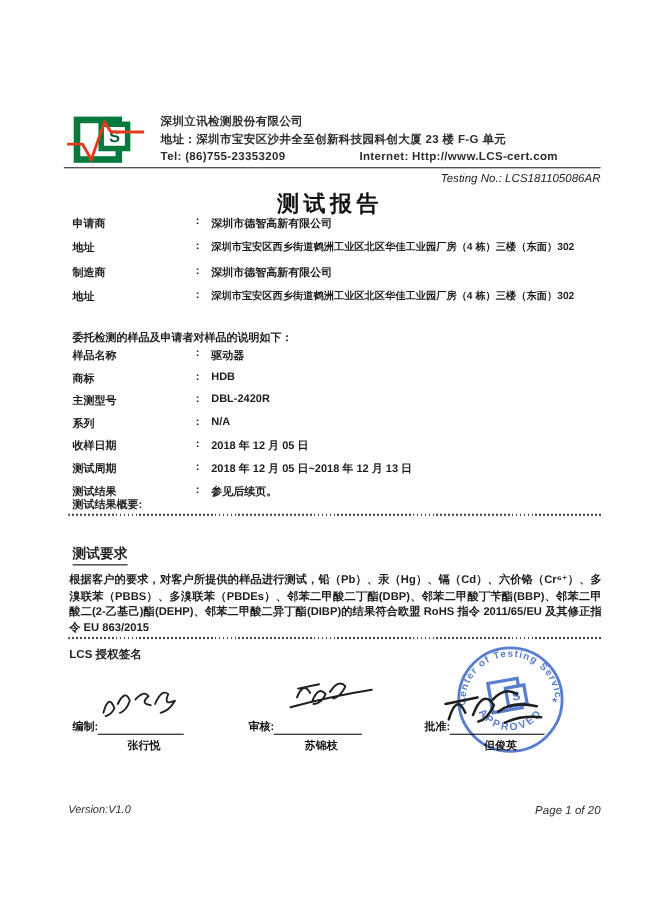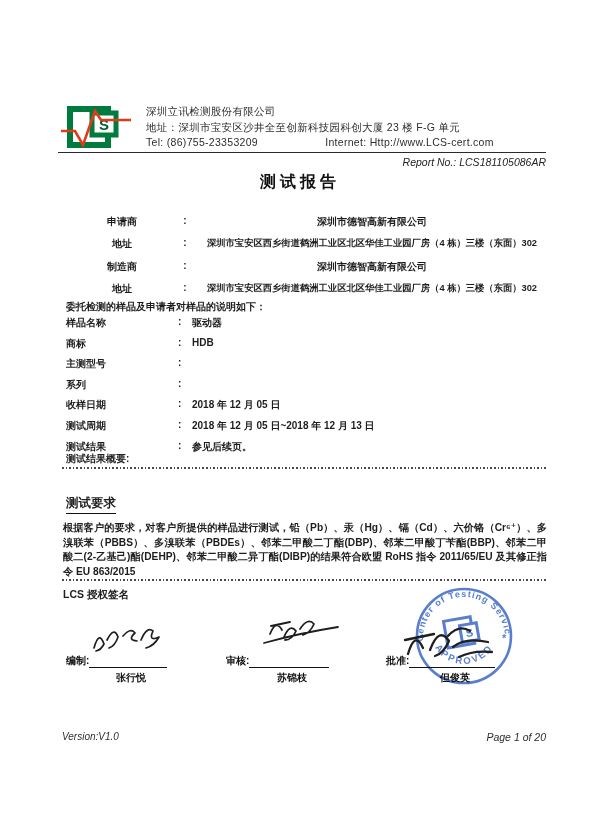--- a/index.html
+++ b/index.html
@@ -3,30 +3,30 @@
 <meta charset="utf-8">
 <style>
   html,body{margin:0;padding:0;background:#ffffff;}
   .page{
     position:relative;width:600px;height:816px;background:#fff;overflow:hidden;
     font-family:"Liberation Sans","DejaVu Sans",sans-serif;color:#222;
   }
   
   .header{position:absolute;top:104px;left:60px;right:56px;display:flex;gap:12px;align-items:flex-start;}
   .logo{flex:0 0 auto;}
-  .header-text{font-size:10.5px;line-height:15.5px;color:#2e2e2e;font-weight:normal;letter-spacing:.3px;}
+  .header-text{font-size:10.5px;line-height:15.5px;color:#2e2e2e;font-weight:bold;letter-spacing:.3px;}
   .header-text .row3 span{display:inline-block;}
   .header-text .row3 .site{margin-left:64px;}
   .header-rule{position:absolute;top:152px;left:58px;right:54px;border-top:1.6px solid #2b2b2b;}
   .report-no{position:absolute;top:156px;right:54px;font-size:10.5px;font-style:italic;color:#222;}
   
-  .title{position:absolute;top:172px;left:0;right:0;text-align:center;font-size:16px;font-weight:bold;letter-spacing:4px;color:#111;}
+  .title{position:absolute;top:172px;left:0;right:0;text-align:center;font-size:20px;font-weight:bold;letter-spacing:4px;color:#111;}
   
   .tbl{position:absolute;left:66px;right:48px;}
-  .tbl1{top:215px;text-align:center;}
+  .tbl1{top:196px;}
   .tbl2{top:316px;}
   .row{display:flex;align-items:flex-start;font-size:10px;font-weight:bold;color:#1d1d1d;}
   .tbl1 .row{height:22.4px;}
   .tbl2 .row{height:20.6px;}
   .lbl{flex:0 0 112px;}
   .colon{flex:0 0 14px;}
   .val{flex:1;white-space:nowrap;}
   .val.long{font-size:9.3px;letter-spacing:0;}
   .intro{position:absolute;top:300px;left:66px;font-size:10px;font-weight:bold;color:#1d1d1d;}
   
@@ -71,21 +71,21 @@
     <div class="header-text">
       <div>深圳立讯检测股份有限公司</div>
       <div>地址：深圳市宝安区沙井全至创新科技园科创大厦 23 楼 F-G 单元</div>
       <div class="row3">
         <span>Tel: (86)755-23353209</span>
         <span class="site">Internet: Http://www.LCS-cert.com</span>
       </div>
     </div>
   </div>
   <div class="header-rule"></div>
-  <div class="report-no">Report No.: LCS181105086AR</div>
+  <div class="report-no">Testing No.: LCS181105086AR</div>
 
   <div class="title">测试报告</div>
 
   <div class="tbl tbl1">
     <div class="row">
       <span class="lbl">申请商</span>
       <span class="colon">:</span>
       <span class="val">深圳市德智高新有限公司</span>
     </div>
     <div class="row">
@@ -114,24 +114,26 @@
       <span class="val">驱动器</span>
     </div>
     <div class="row">
       <span class="lbl">商标</span>
       <span class="colon">:</span>
       <span class="val">HDB</span>
     </div>
     <div class="row">
       <span class="lbl">主测型号</span>
       <span class="colon">:</span>
+      <span class="val">DBL-2420R</span>
     </div>
     <div class="row">
       <span class="lbl">系列</span>
       <span class="colon">:</span>
+      <span class="val">N/A</span>
     </div>
     <div class="row">
       <span class="lbl">收样日期</span>
       <span class="colon">:</span>
       <span class="val">2018 年 12 月 05 日</span>
     </div>
     <div class="row">
       <span class="lbl">测试周期</span>
       <span class="colon">:</span>
       <span class="val">2018 年 12 月 05 日~2018 年 12 月 13 日</span>

